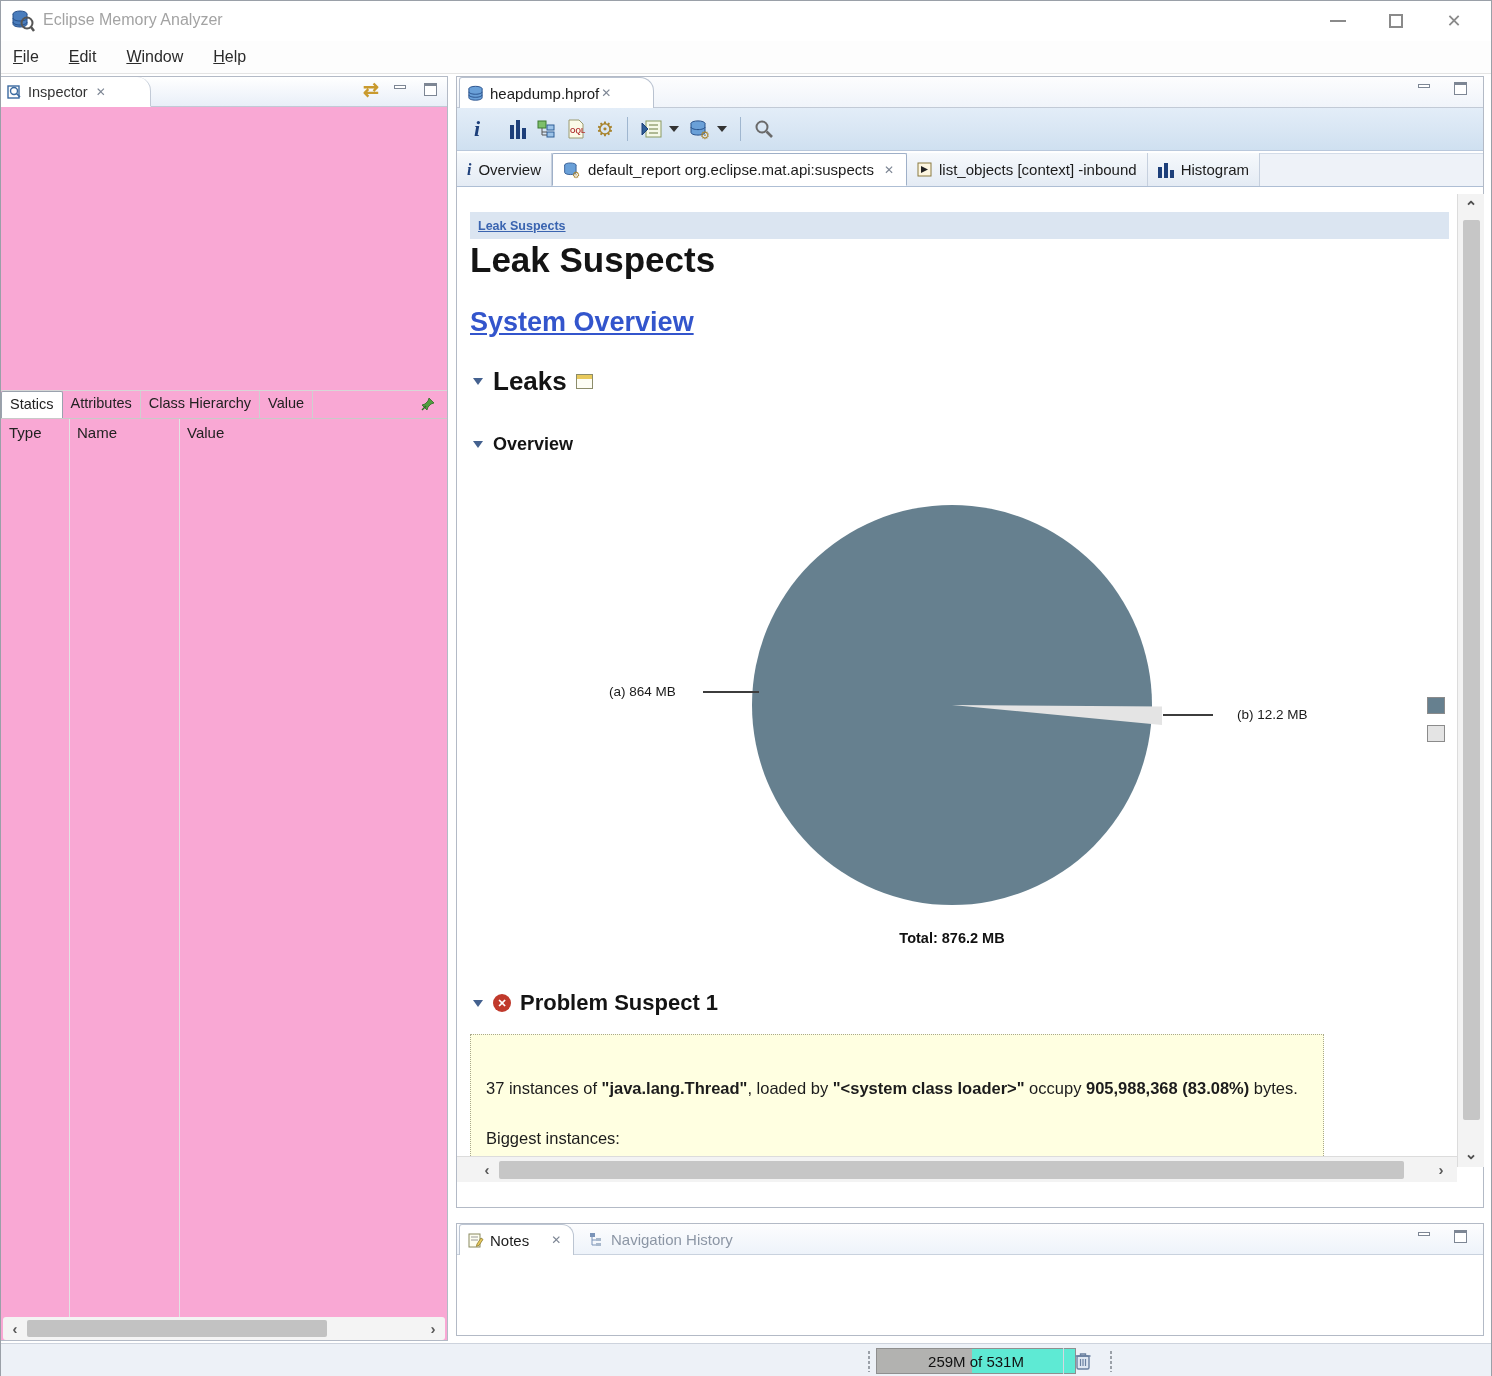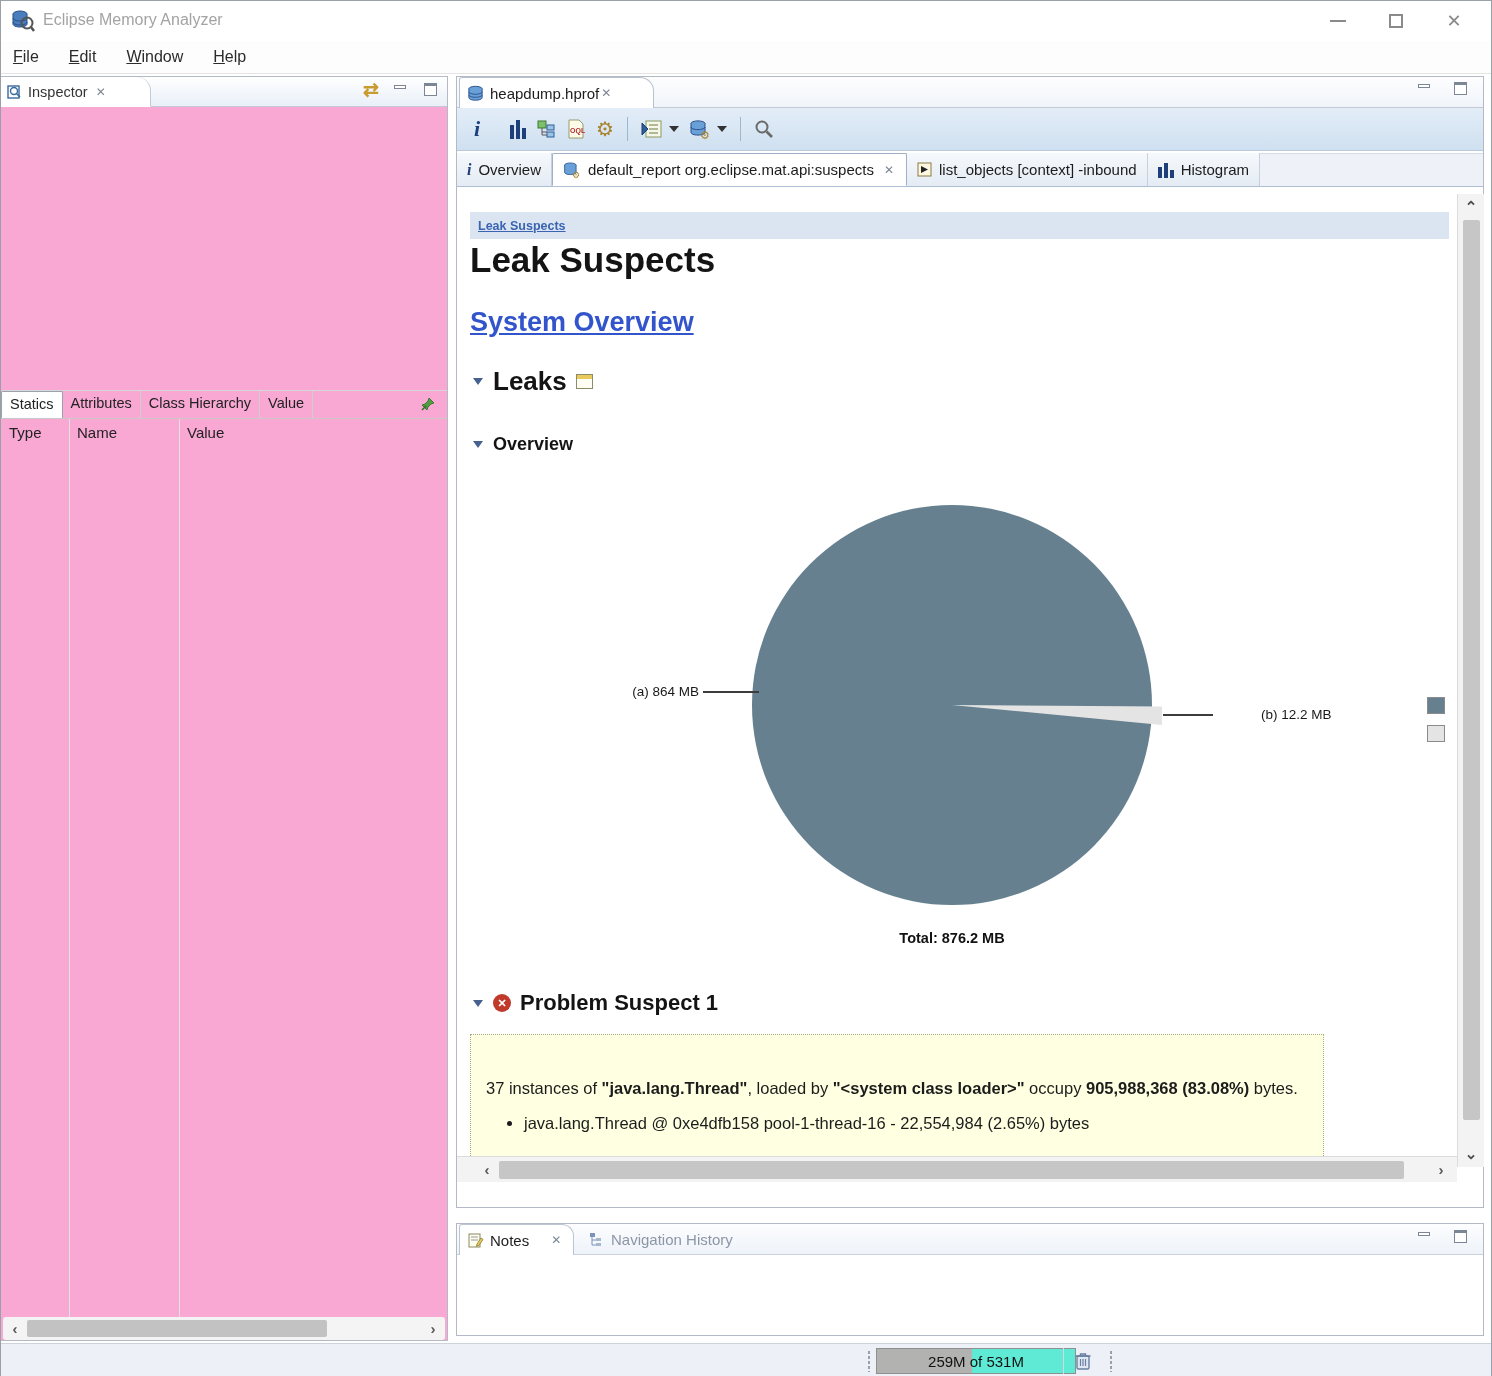--- a/index.html
+++ b/index.html
@@ -83,22 +83,22 @@
   .wnd-icon { width:17px; height:15px; border:1px solid #8c8c6a; background:#fdfdf4; margin-left:9px; position:relative; }
   .wnd-icon:before { content:""; position:absolute; left:0; top:0; right:0; height:4px; background:#e8c95c; }
   .sec-overview { left:16px; top:240px; }
   .sec-overview .txt { font-size:18px; font-weight:bold; color:#141414; }
   .sec-suspect { left:16px; top:796px; }
   .sec-suspect .txt { font-size:22px; font-weight:bold; color:#141414; }
   .err-icon { width:18px; height:18px; border-radius:50%; background:#c0392b; color:#fff; font-size:11px; font-weight:bold; display:flex; align-items:center; justify-content:center; margin-right:9px; }
 
   .pie-svg { position:absolute; left:285px; top:301px; }
   .pie-label { position:absolute; font-size:13.5px; color:#1a1a1a; white-space:nowrap; }
-  .lbl-a { left:152px; top:490px; width:90px; text-align:right; }
-  .lbl-b { left:804px; top:513px; }
+  .lbl-a { left:152px; top:490px; width:90px; text-align:left; }
+  .lbl-b { left:780px; top:513px; }
   .leader { position:absolute; height:1.5px; background:#3c3c3c; }
   .leader-a { left:246px; top:497px; width:56px; }
   .leader-b { left:706px; top:520px; width:50px; }
   .legend { position:absolute; left:970px; top:503px; display:flex; flex-direction:column; gap:11px; }
   .legend-swatch { width:18px; height:17px; border:1px solid #8b8b8b; }
   .total-label { position:absolute; left:295px; top:736px; width:400px; text-align:center; font-size:14.5px; font-weight:bold; color:#111; }
 
   .suspect-box { position:absolute; left:13px; top:840px; width:854px; height:400px; background:#ffffe1; border:1px dotted #a9a98c; padding:42px 20px 0 15px; }
   .suspect-box p { font-size:16.5px; color:#1c1c1c; line-height:1.45; }
   .suspect-box .p2 { margin-top:26px; }
@@ -350,20 +350,21 @@
       <div class="total-label">Total: 876.2 MB</div>
 
       <div class="sec-row sec-suspect">
         <span class="tri-down"></span>
         <span class="err-icon">✕</span>
         <span class="txt">Problem Suspect 1</span>
       </div>
 
       <div class="suspect-box">
         <p class="p1"><span>37 instances of </span><b>"java.lang.Thread"</b><span>, loaded by </span><b>"&lt;system class loader&gt;"</b><span> occupy </span><b>905,988,368 (83.08%)</b><span> bytes.</span></p>
+        <p class="p2">Biggest instances:</p>
         <ul>
           <li>java.lang.Thread @ 0xe4dfb158 pool-1-thread-16 - 22,554,984 (2.65%) bytes</li>
         </ul>
       </div>
 
       <div class="hscroll" style="position:absolute; left:0; top:962px; width:1000px;">
         <span class="chev" style="margin-left:18px">‹</span>
         <span class="hthumb"></span>
         <span class="chev" style="margin-left:auto;margin-right:4px">›</span>
       </div>

